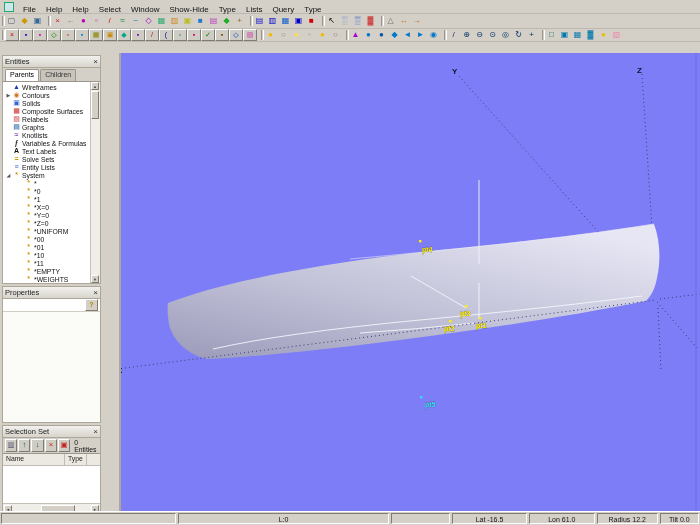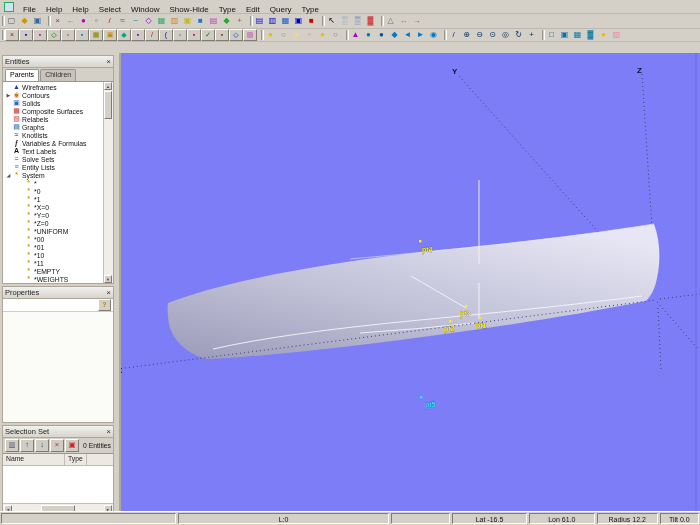--- a/index.html
+++ b/index.html
@@ -23,21 +23,21 @@
   .tb-group:before{content:"";position:absolute;left:1px;top:1px;bottom:1px;width:1px;
                    border-left:1px solid #9a968e;border-right:1px solid #fff;}
   .tbi{width:13px;height:12px;font-size:8px;line-height:12px;text-align:center;cursor:default;
        display:inline-block;background:#d4d0c8;}
   .tb2 .grpA .tbi{border:1px solid;border-color:#fff #807c74 #807c74 #fff;width:12px;height:10px;line-height:9px;font-size:7px;background:#cfccc3;}
   
   .content{position:absolute;top:41px;left:0;right:0;bottom:14px;}
   .leftcol{position:absolute;left:0;top:12px;width:119px;bottom:0;background:#d4d0c8;
            border-right:2px solid #aca899;}
   
-  .panel{margin:2px 5px 0 2px;border:1px solid #aca899;background:#d4d0c8;}
+  .panel{margin:2px 18px 0 2px;border:1px solid #aca899;background:#d4d0c8;}
   .ptitle{height:11px;background:linear-gradient(#f2f1ee,#d8d4cc);border-bottom:1px solid #aca899;
           display:flex;align-items:center;justify-content:space-between;padding:0 2px;}
   .ptitle span.lbl{font-size:7.5px;color:#222;}
   .pclose{font-size:8px;line-height:8px;color:#333;cursor:default;}
   .tabs{display:flex;height:12px;background:#d4d0c8;padding:1px 2px 0 2px;gap:1px;}
   .tab{font-size:7px;padding:1px 4px;border:1px solid #9a968e;border-bottom:none;background:#c8c4bb;color:#333;border-radius:2px 2px 0 0;}
   .tab.active{background:#fff;color:#000;}
   .treewrap{position:relative;background:#fff;height:201px;border-top:1px solid #9a968e;}
   .tree{position:absolute;left:0;top:0;right:9px;bottom:0;overflow:hidden;padding:1px 0 0 2px;}
   .trow{height:8px;display:flex;align-items:center;white-space:nowrap;}
@@ -77,21 +77,21 @@
   .spane{height:11px;margin:0 1px;border:1px solid;border-color:#807c74 #fff #fff #807c74;
          font-size:7px;color:#111;text-align:center;line-height:11px;box-sizing:border-box;overflow:hidden;white-space:nowrap;}
 </style>
 </head>
 <body>
 
 <div class="window">
 
   <div class="menubar">
     <span class="mdi-icon"></span>
-    <span id="menu-items"><span class="menuitem">File</span><span class="menuitem">Help</span><span class="menuitem">Help</span><span class="menuitem">Select</span><span class="menuitem">Window</span><span class="menuitem">Show-Hide</span><span class="menuitem">Type</span><span class="menuitem">Edit</span><span class="menuitem">Query</span><span class="menuitem">Type</span></span>
+    <span id="menu-items"><span class="menuitem">File</span><span class="menuitem">Help</span><span class="menuitem">Help</span><span class="menuitem">Select</span><span class="menuitem">Window</span><span class="menuitem">Show-Hide</span><span class="menuitem">Type</span><span class="menuitem">Lists</span><span class="menuitem">Query</span><span class="menuitem">Type</span></span>
   </div>
 
   <div class="toolbar" id="tb1">
       <div class="tb-group">
         <span class="tbi"><span style="color: rgb(68, 85, 119);">▢</span></span>
         <span class="tbi"><span style="color: rgb(204, 153, 0);">◆</span></span>
         <span class="tbi"><span style="color: rgb(51, 102, 153);">▣</span></span>
       </div>
       <div class="tb-group">
         <span class="tbi"><span style="color: rgb(204, 34, 34);">×</span></span>

